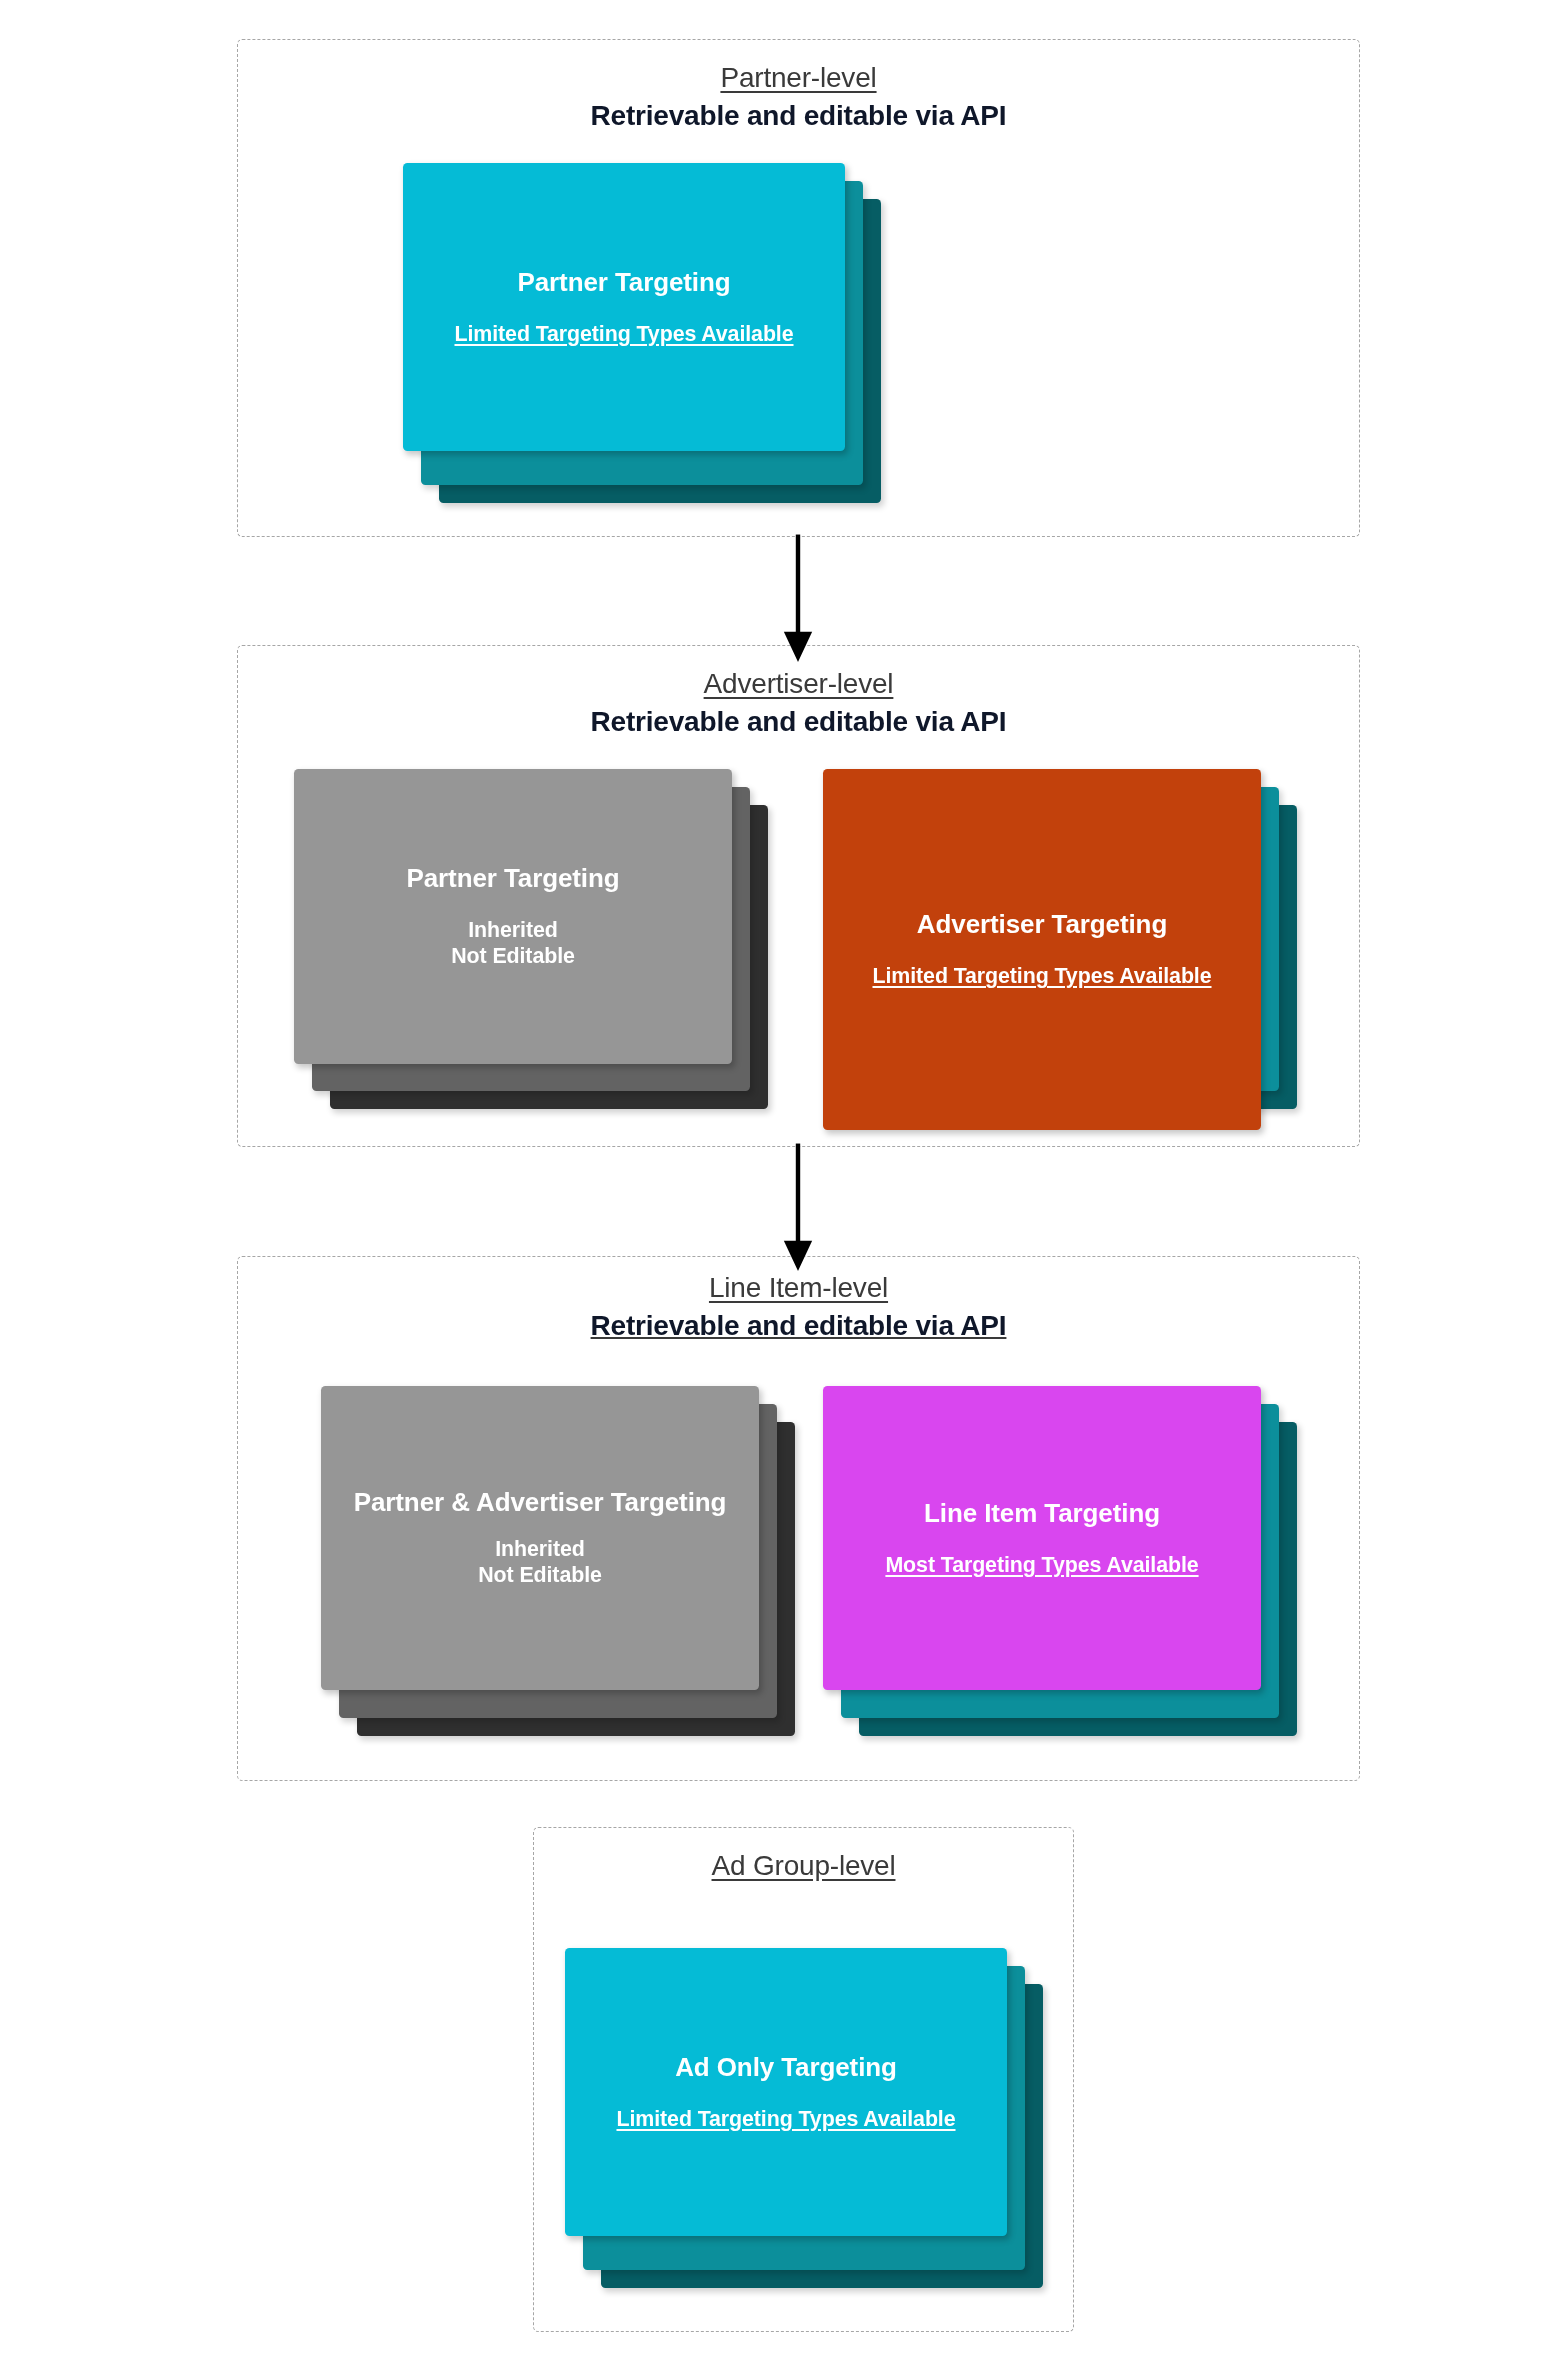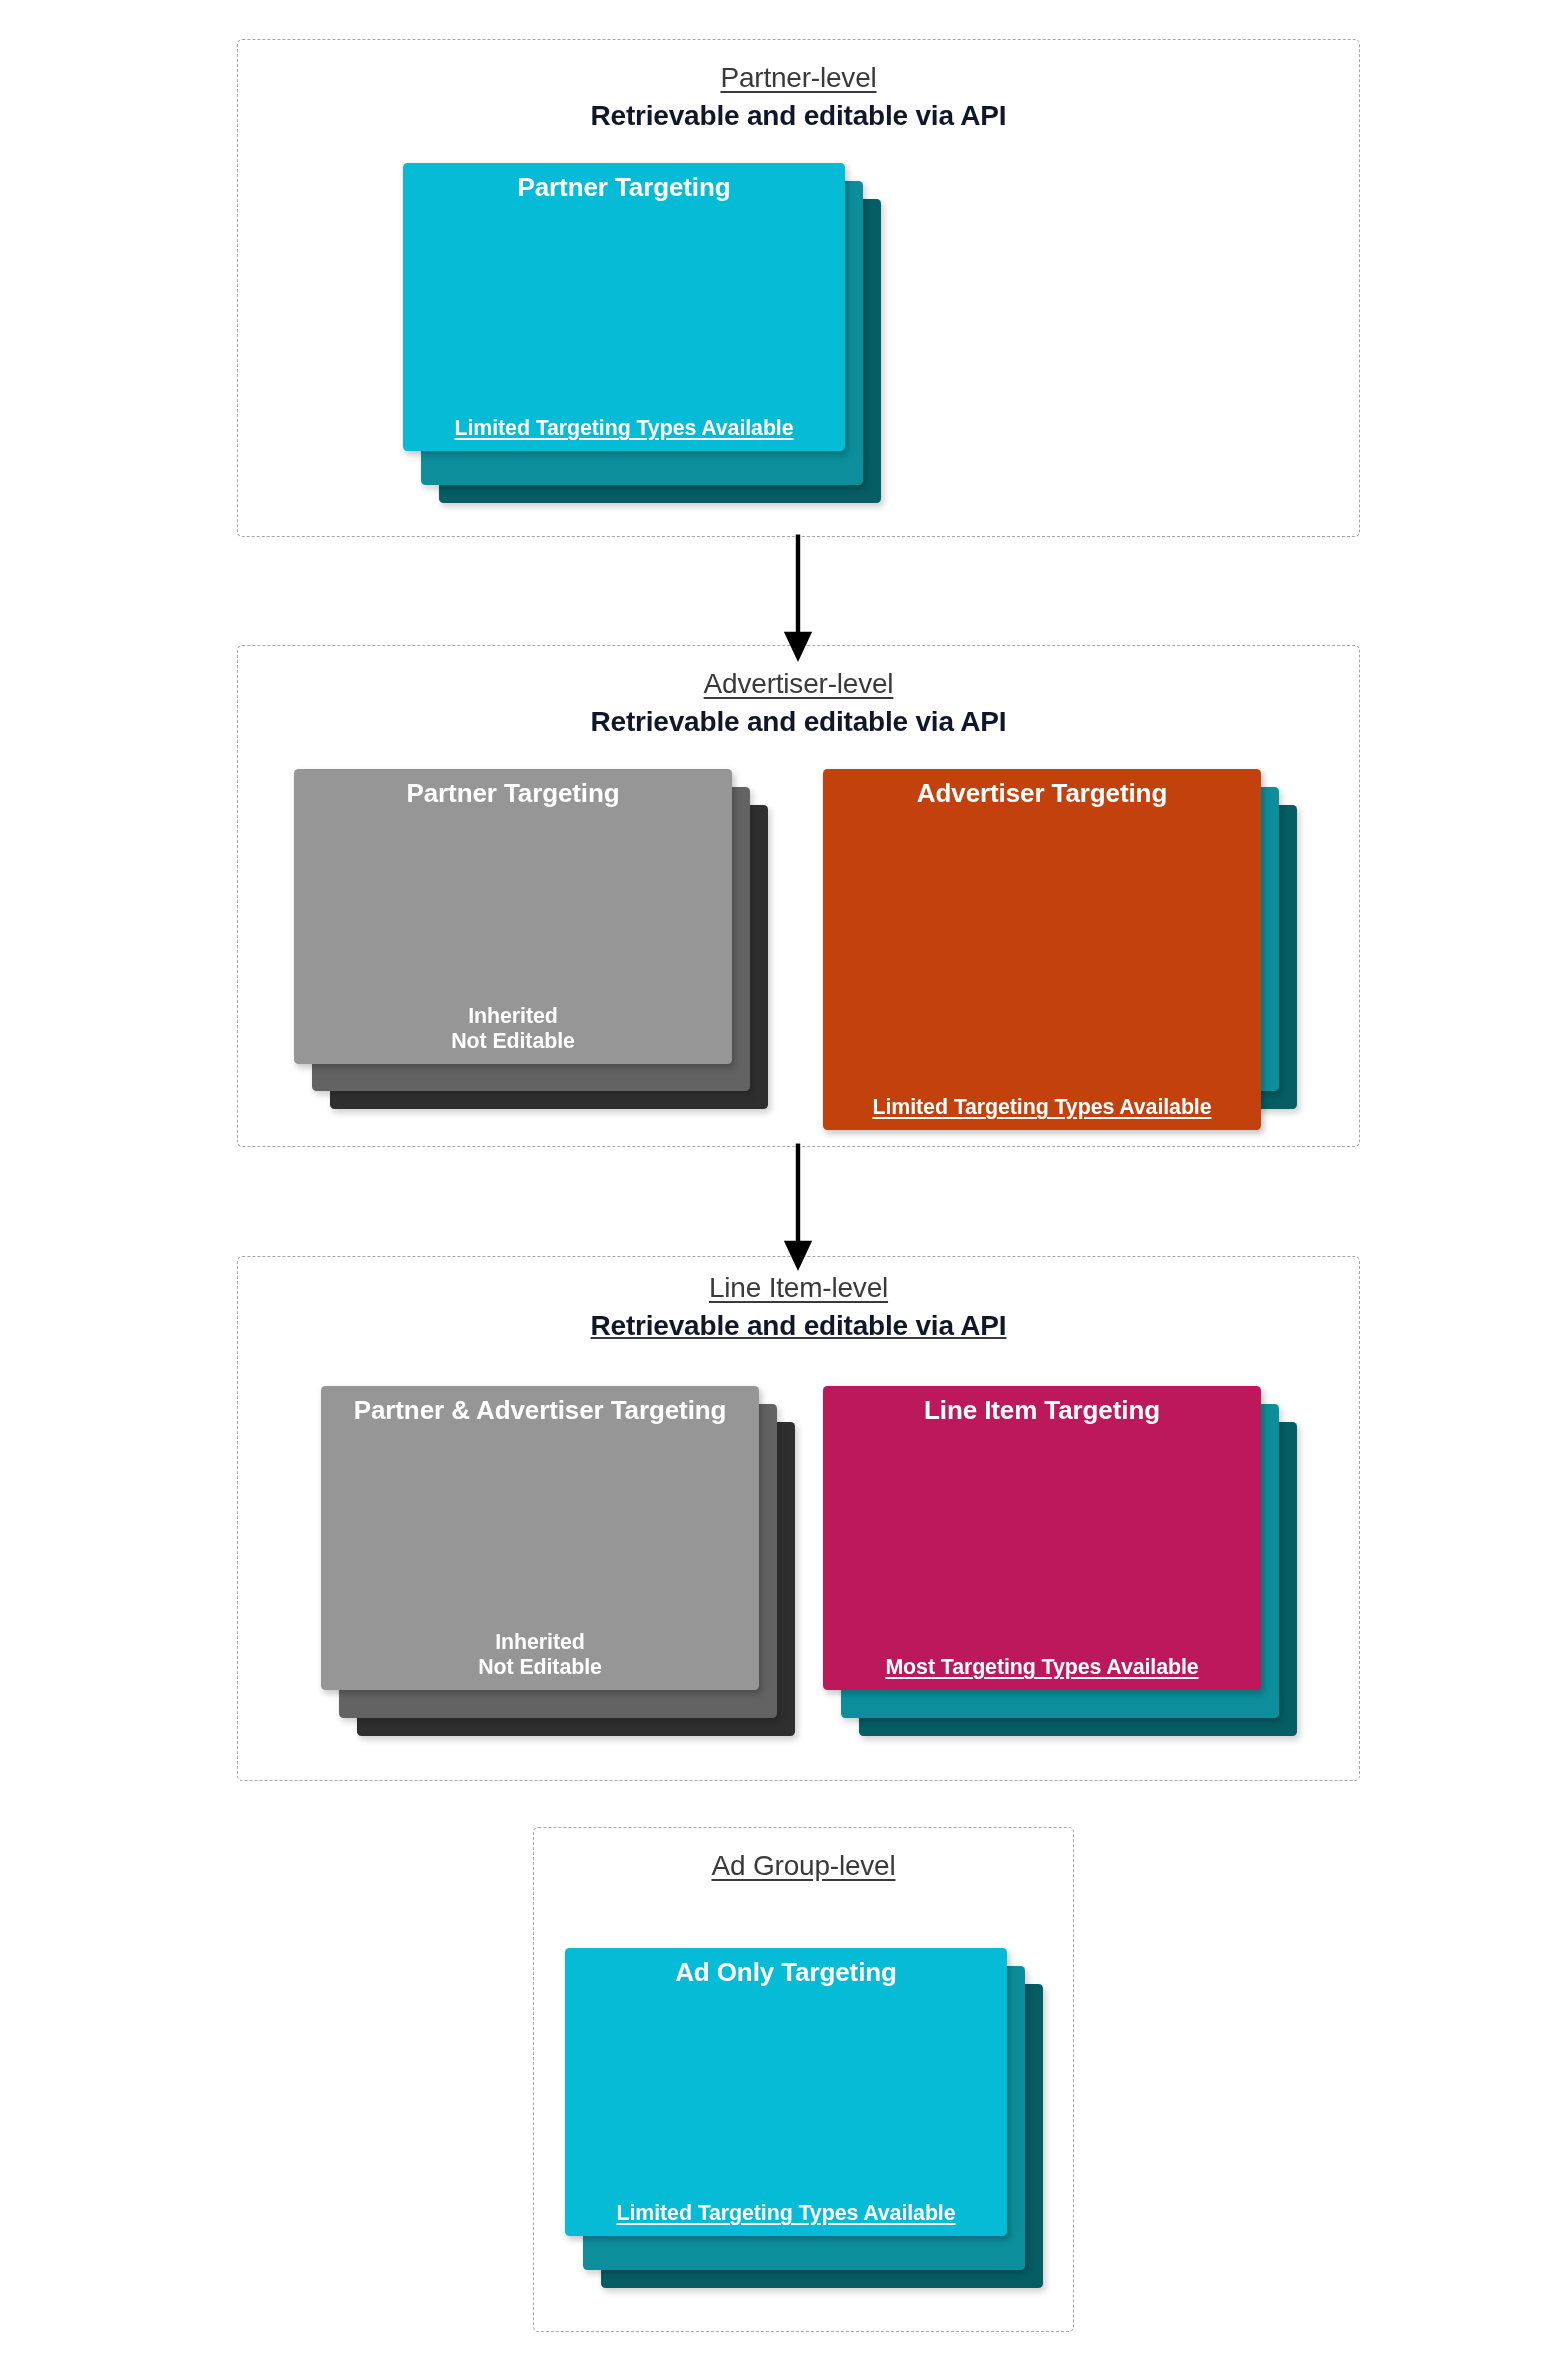--- a/index.html
+++ b/index.html
@@ -65,21 +65,21 @@
     border-radius: 4.5px;
   }
   .card-layer.back  { z-index: 1; }
   .card-layer.mid   { z-index: 2; }
   .card-layer.front {
     z-index: 3;
     box-shadow: 2.7px 3.6px 6.3px rgba(0,0,0,0.22);
     display: flex;
     flex-direction: column;
     align-items: center;
-    justify-content: space-between;
+    justify-content: center;
     padding: 9px 23px;
   }
   .card-layer.back, .card-layer.mid {
     box-shadow: 2.7px 3.6px 6.3px rgba(0,0,0,0.18);
   }
 
   .card-title {
     font-size: 26px;
     font-weight: 700;
     color: #ffffff;
@@ -173,21 +173,21 @@
       <div class="card-layer front" style="left:0px; top:0px; width:438px; height:304px; background:#969696;">
         <div class="card-title">Partner &amp; Advertiser Targeting</div>
         <div class="card-note" style="white-space:pre-line; margin-top:19.6px;">Inherited
 Not Editable</div>
       </div>
     </div>
 
     <div class="card-stack" style="left:585px; top:129px; width:482px; height:357px;">
       <div class="card-layer back" style="left:36px; top:36px; width:438px; height:314px; background:#065d64;"></div>
       <div class="card-layer mid" style="left:18px; top:18px; width:438px; height:314px; background:#0c8f9b;"></div>
-      <div class="card-layer front" style="left:0px; top:0px; width:438px; height:304px; background:#be185d;">
+      <div class="card-layer front" style="left:0px; top:0px; width:438px; height:304px; background:#d946ef;">
         <div class="card-title">Line Item Targeting</div>
         <div class="card-note underline">Most Targeting Types Available</div>
       </div>
     </div>
   </div>
 
   <div class="level-box" style="left:533px; top:1827px; width:541px; height:505px;">
     <div class="level-head" style="top:12.5px;">
       <span class="level-name">Ad Group-level</span>
     </div>

